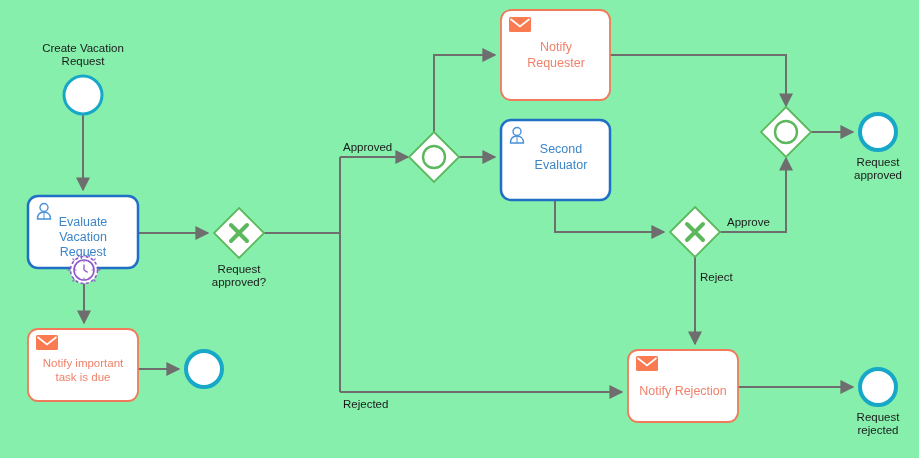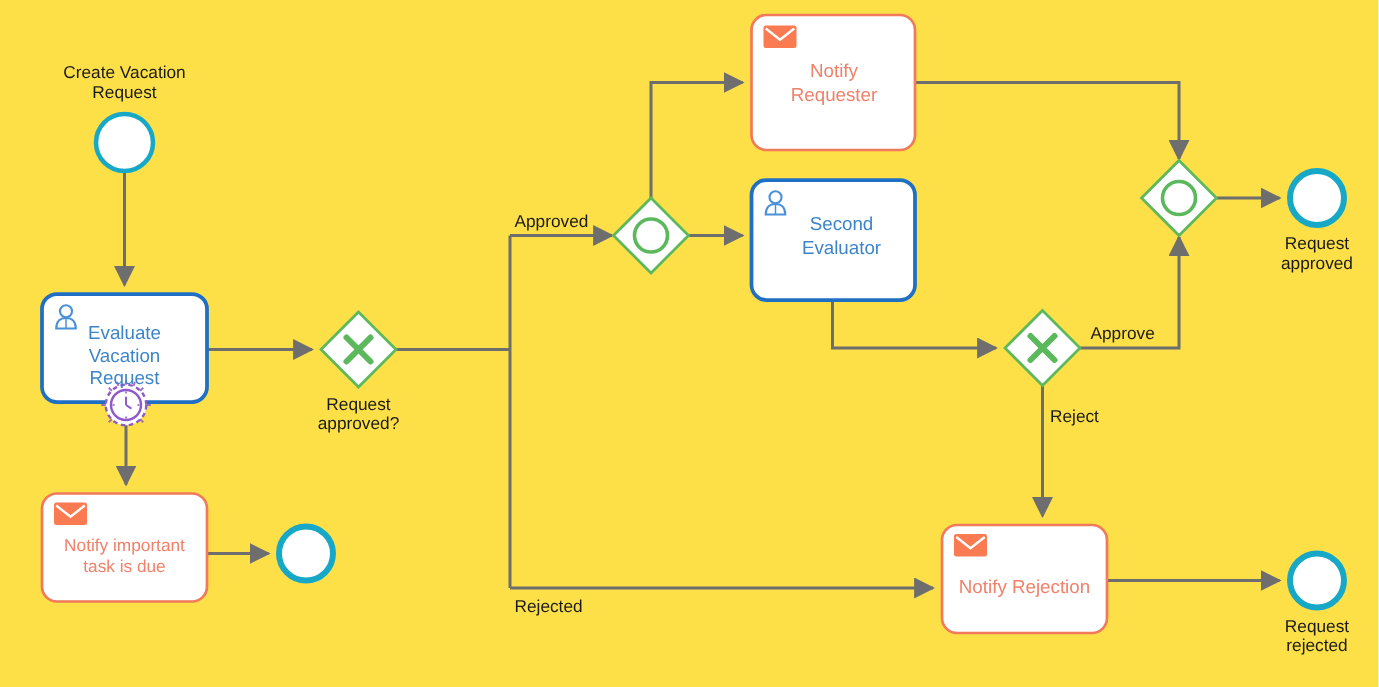--- a/index.html
+++ b/index.html
@@ -7,21 +7,21 @@
     padding: 0;
     background: #ffffff;
   }
   body {
     font-family: "Liberation Sans", sans-serif;
   }
   #canvas {
     position: relative;
     width: 919px;
     height: 458px;
-    background: #fde047;
+    background: #86efac;
     overflow: hidden;
   }
   #bpmn-svg {
     position: absolute;
     left: 0;
     top: 0;
   }
   .flow-label, .node-label, .task-label {
     user-select: none;
   }

